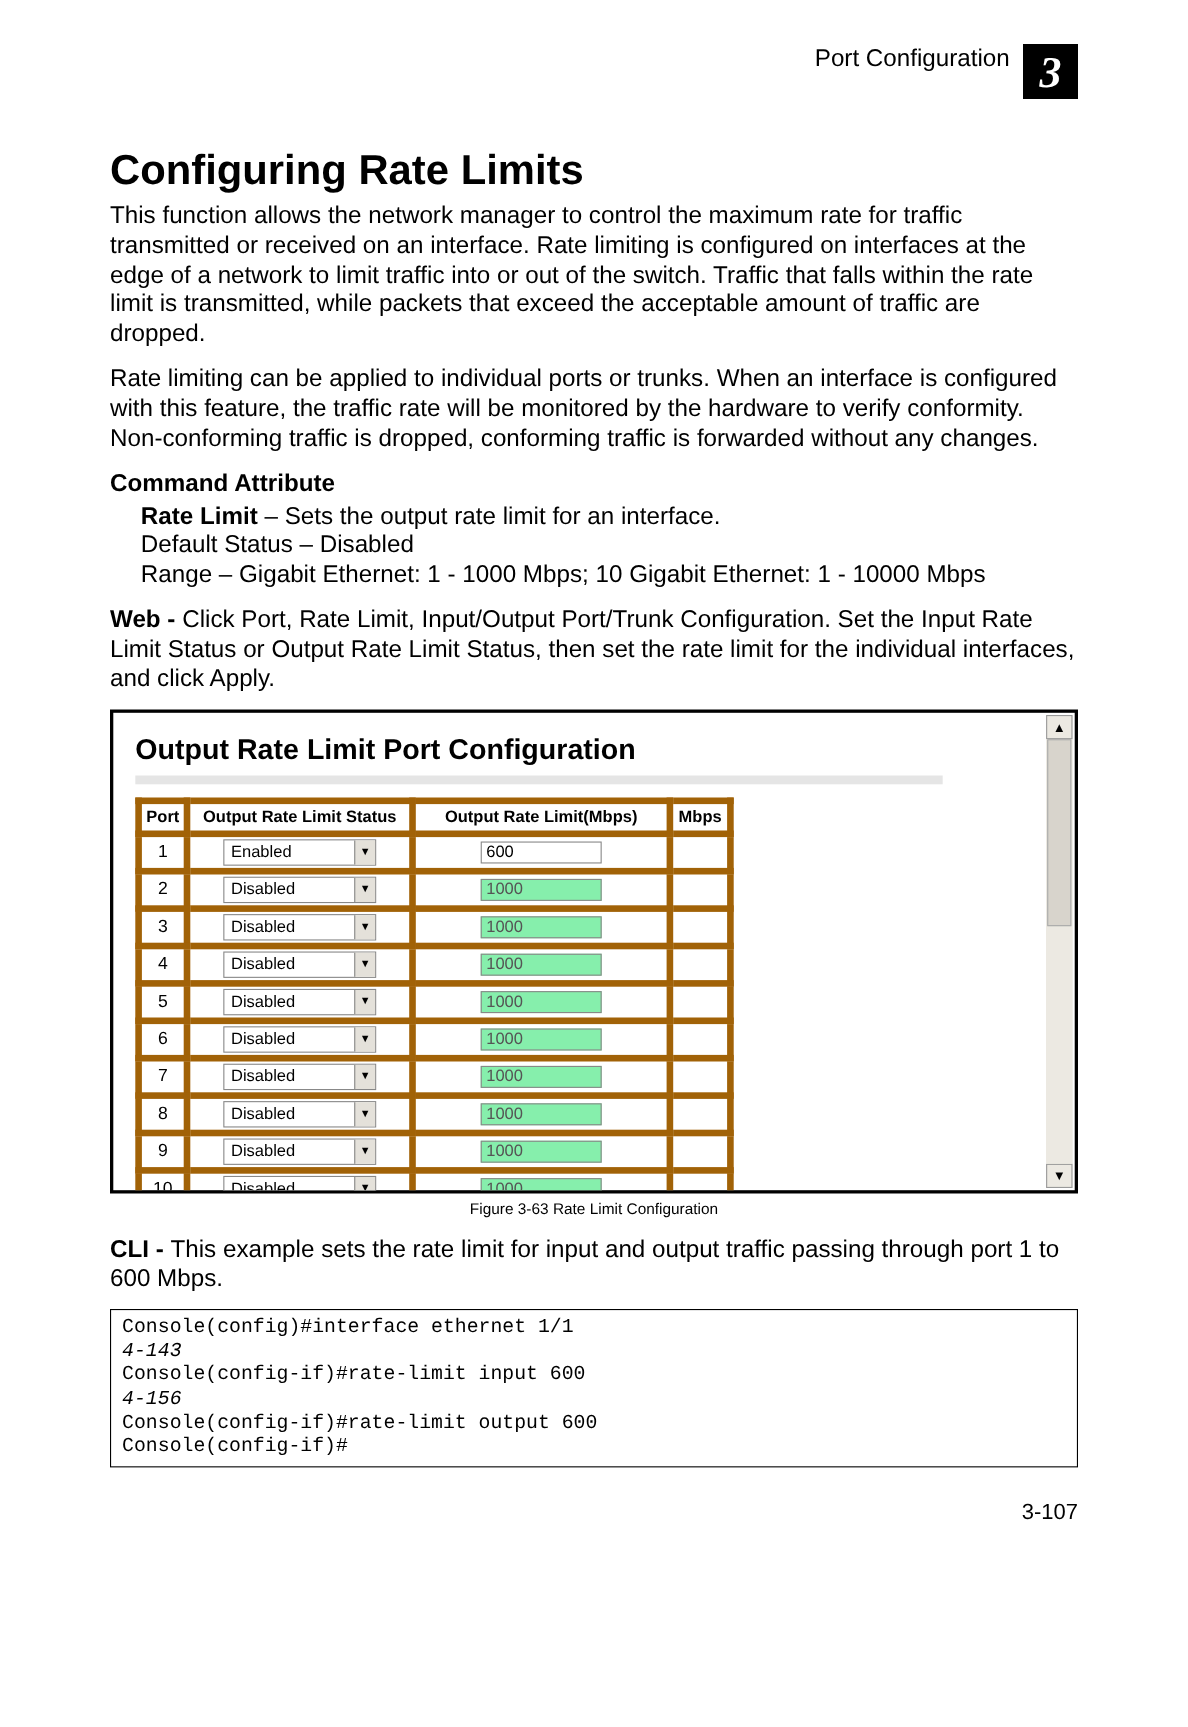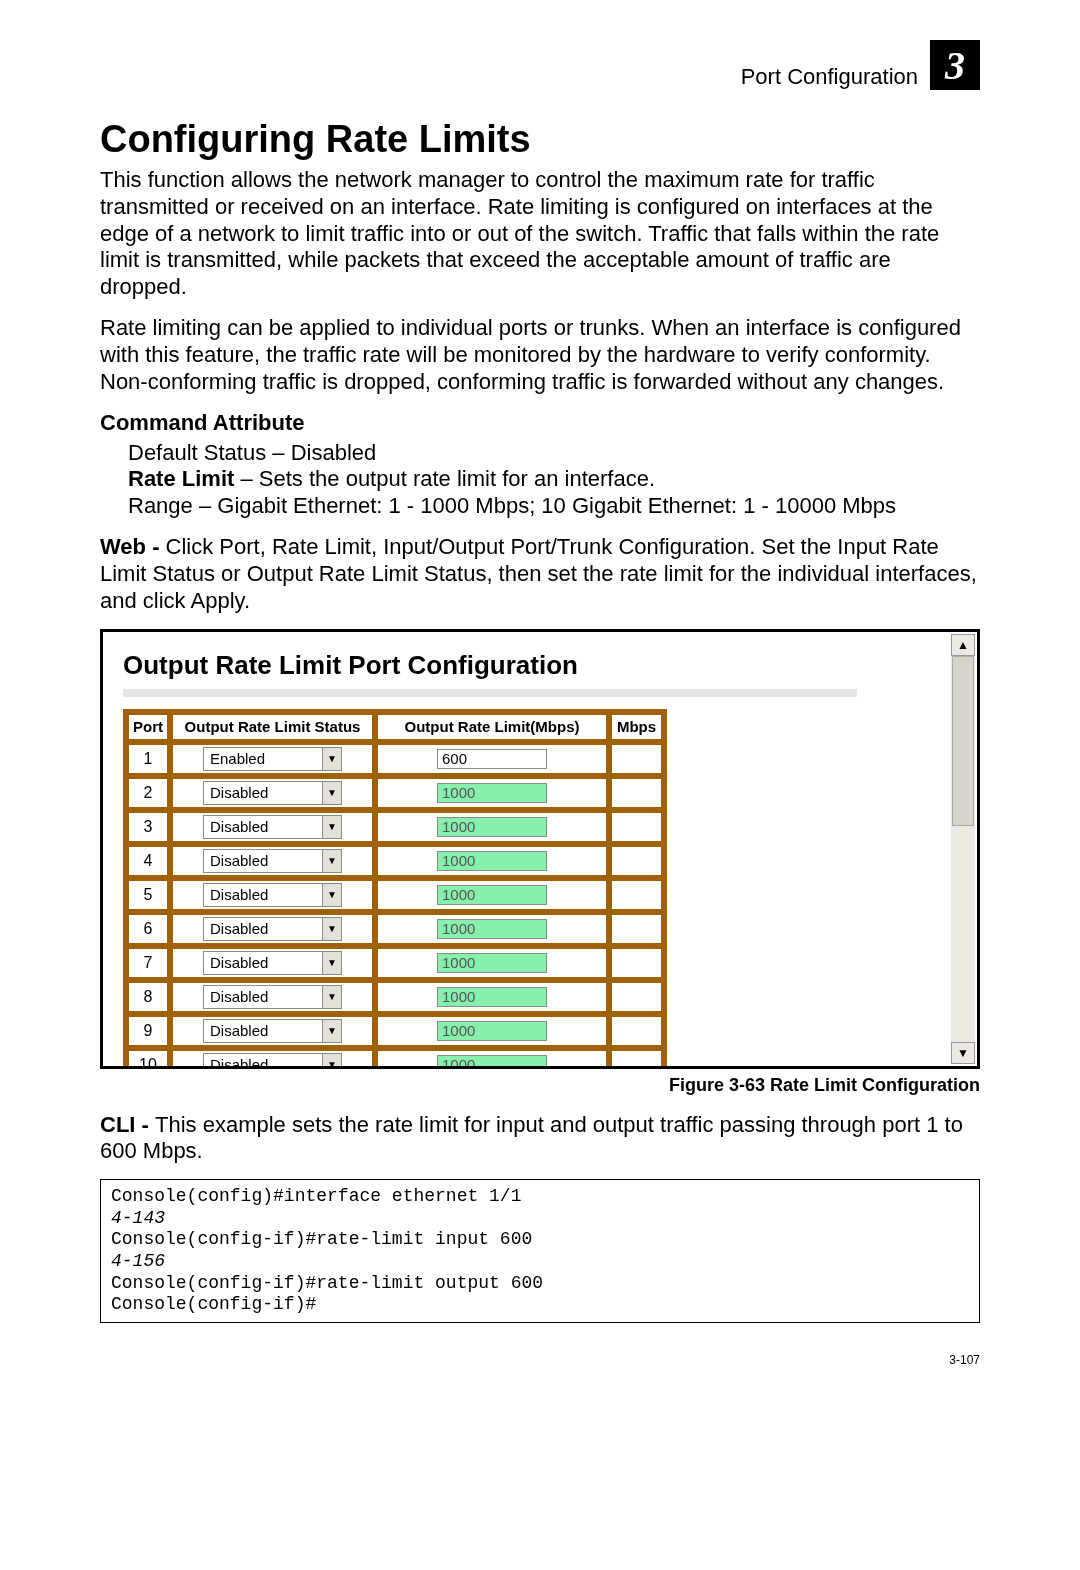--- a/index.html
+++ b/index.html
@@ -9,24 +9,24 @@
     background: #fff;
     color: #000;
     width: 1080px;
   }
   .page {
     padding: 40px 100px 40px 100px;
     box-sizing: border-box;
   }
   .running-header {
     display: flex;
-    align-items: flex-end;
+    align-items: flex-start;
     justify-content: flex-end;
     gap: 12px;
-    margin-bottom: 28px;
+    margin-bottom: 44px;
     font-size: 22px;
   }
   .running-header .chapter-box {
     background: #000;
     color: #fff;
     font-weight: 900;
     font-size: 40px;
     font-style: italic;
     width: 50px;
     height: 50px;
@@ -175,40 +175,40 @@
     font-size: 15px;
     padding: 0 4px;
     box-sizing: border-box;
   }
   input.rate:disabled {
     background: #86efac;
     color: #555;
   }
 
   .figure-caption {
-    text-align: right;
-    font-weight: bold;
-    font-size: 18px;
+    text-align: center;
+    font-weight: normal;
+    font-size: 14px;
     margin: 4px 0 16px 0;
   }
 
   .cli-box {
     border: 1px solid #000;
     padding: 6px 10px;
     font-family: "Courier New", monospace;
     font-size: 18px;
     line-height: 1.2;
     white-space: pre;
   }
   .cli-row { display: flex; justify-content: space-between; flex-direction: column; }
   .cli-ref { font-style: italic; }
 
   .page-num {
     text-align: right;
-    font-size: 12px;
+    font-size: 20px;
     margin-top: 30px;
   }
 </style>
 </head>
 <body>
 
 <div class="page">
 
   <div class="running-header">
     <span>Port Configuration</span>
@@ -216,24 +216,24 @@
   </div>
 
   <h2 class="section-title">Configuring Rate Limits</h2>
 
   <p class="body">This function allows the network manager to control the maximum rate for traffic transmitted or received on an interface. Rate limiting is configured on interfaces at the edge of a network to limit traffic into or out of the switch. Traffic that falls within the rate limit is transmitted, while packets that exceed the acceptable amount of traffic are dropped.</p>
   <p class="body">Rate limiting can be applied to individual ports or trunks. When an interface is configured with this feature, the traffic rate will be monitored by the hardware to verify conformity. Non-conforming traffic is dropped, conforming traffic is forwarded without any changes.</p>
 
   <p class="sub-heading">Command Attribute</p>
 
   <div class="indent-block">
-    <div>Default Status – Disabled</div>
     <div>
       <span class="bold">Rate Limit</span><span> – Sets the output rate limit for an interface.</span>
     </div>
+    <div>Default Status – Disabled</div>
     <div>Range – Gigabit Ethernet: 1 - 1000 Mbps; 10 Gigabit Ethernet: 1 - 10000 Mbps</div>
   </div>
 
   <p class="body">
     <span class="bold">Web - </span><span>Click Port, Rate Limit, Input/Output Port/Trunk Configuration. Set the Input Rate Limit Status or Output Rate Limit Status, then set the rate limit for the individual interfaces, and click Apply.</span>
   </p>
 
   <div class="shot">
     <div class="sb">
       <div class="btn">▲</div>

